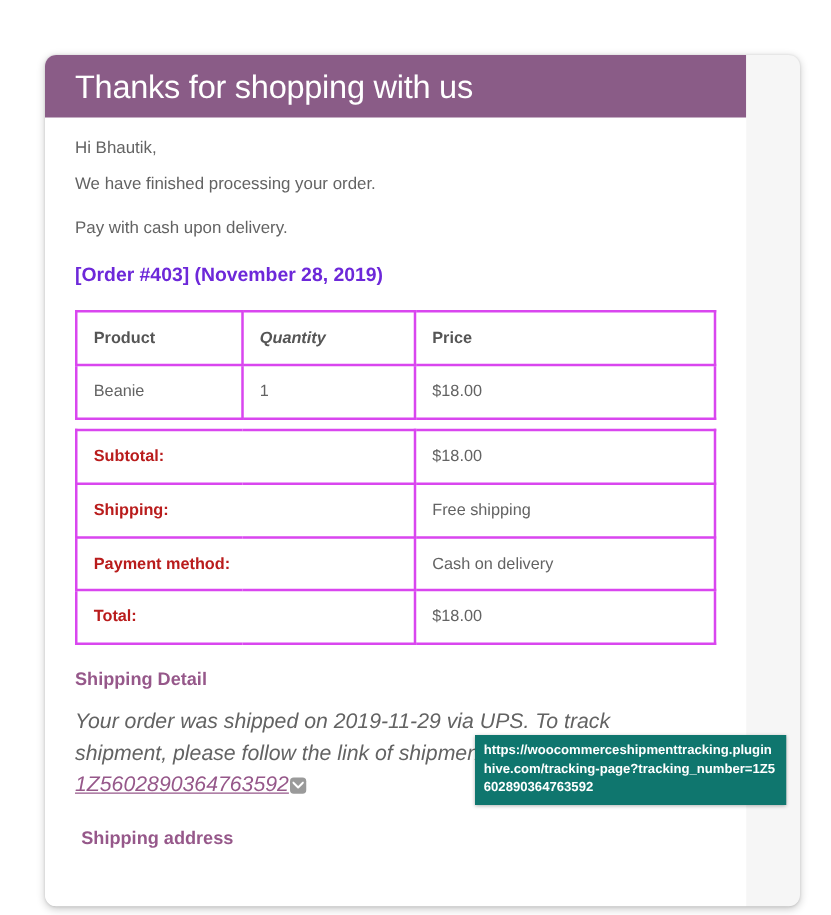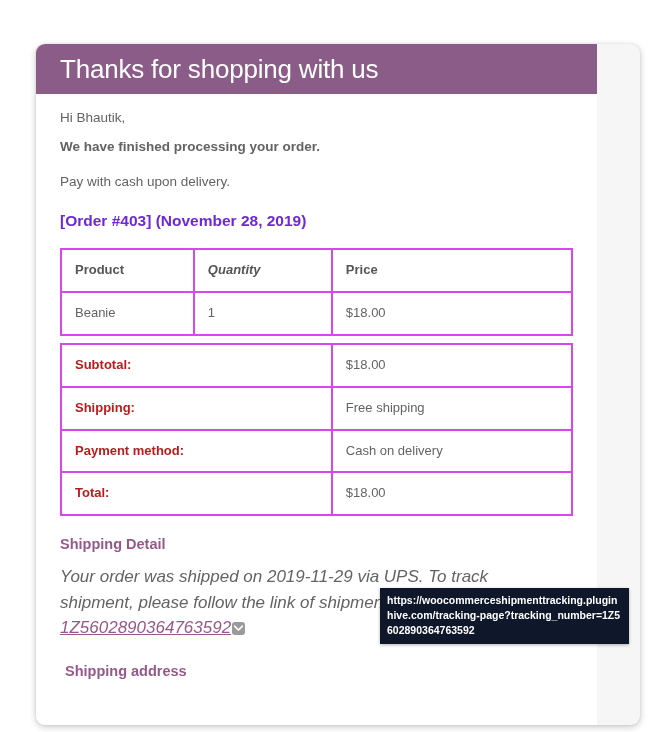--- a/index.html
+++ b/index.html
@@ -62,21 +62,21 @@
   .email-body {
     padding: 14px 24px 0 24px;
     color: #636363;
     font-size: 13.5px;
     line-height: 1.45;
   }
   .email-body p {
     margin: 0 0 13px 0;
   }
   .greeting { margin-bottom: 9px !important; }
-  .processing { margin-bottom: 16px !important; font-weight: bold; }
+  .processing { margin-bottom: 16px !important; }
   .paynote { margin-bottom: 18px !important; }
 
   h2.order-heading {
     margin: 0 0 16px 0;
     font-size: 15.5px;
     color: #6d28d9;
     font-weight: bold;
   }
 
   
@@ -175,21 +175,21 @@
     width: 50%;
   }
   .addr-line { display: block; }
 
   
   .tooltip {
     position: absolute;
     left: 380px;
     top: 588px;
     width: 236px;
-    background: #0f172a;
+    background: #0f766e;
     color: #ffffff;
     font-size: 10.5px;
     font-weight: bold;
     line-height: 1.42;
     padding: 5px 6px 6px 7px;
     word-break: break-all;
     box-shadow: 0 1px 3px rgba(0,0,0,0.3);
     z-index: 50;
   }
 </style>

